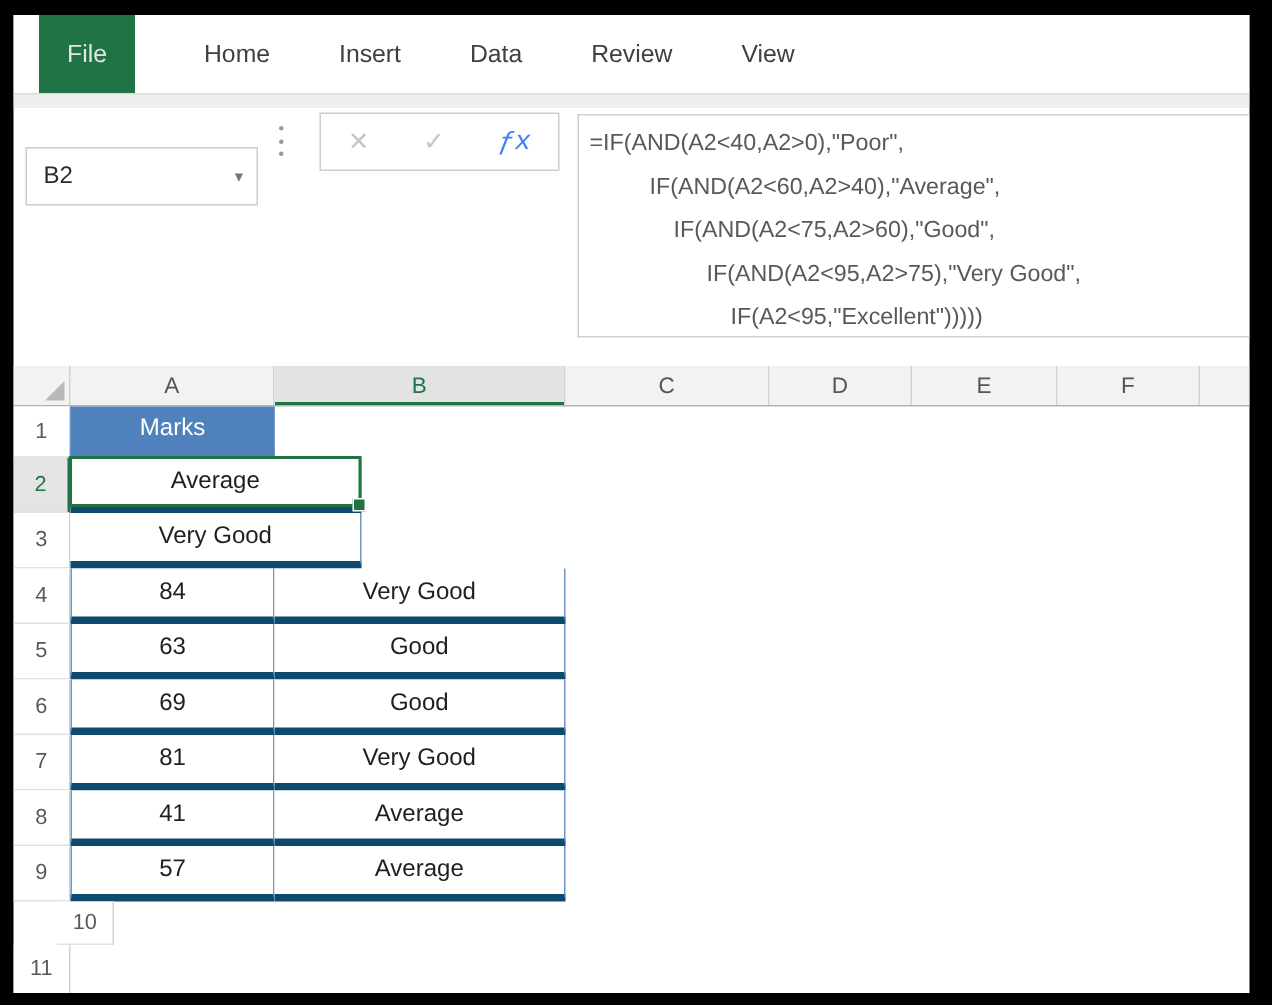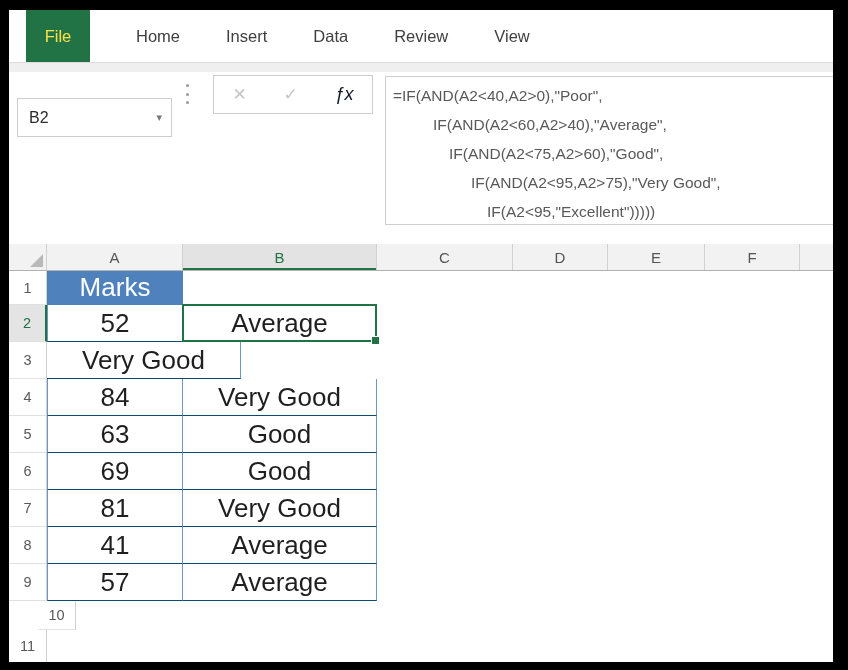--- a/index.html
+++ b/index.html
@@ -3,21 +3,21 @@
 <meta charset="utf-8">
 <style>
   html,body{margin:0;padding:0;background:#000;}
   .frame{position:relative;width:848px;height:670px;background:#000;overflow:hidden;
          font-family:"Liberation Sans",sans-serif;}
   .screen{position:absolute;top:10px;left:9px;right:15px;bottom:8px;background:#fff;overflow:hidden;}
 
   
   .tabbar{position:absolute;top:0;left:0;right:0;height:52px;background:#fff;
           display:flex;align-items:stretch;}
-  .file-tab{width:64px;margin-left:17px;background:#217346;color:#fde047;
+  .file-tab{width:64px;margin-left:17px;background:#217346;color:#e5e5e5;
             display:flex;align-items:center;justify-content:center;
             font-size:16.5px;cursor:pointer;}
   .tab{display:flex;align-items:center;color:#404040;font-size:16.5px;
        margin-left:46px;cursor:pointer;white-space:nowrap;}
   .ribbon-strip{position:absolute;top:52px;left:0;right:0;height:9px;
                 background:#efefef;border-top:1px solid #dcdcdc;}
 
   
   .namebox{position:absolute;left:8px;top:65px;width:153px;height:37px;
            border:1px solid #cdcdcd;background:#fff;display:flex;align-items:center;
@@ -25,22 +25,22 @@
   .namebox .val{padding-left:11px;flex:1;}
   .namebox .caret{color:#777;font-size:11px;padding-right:9px;cursor:pointer;}
   .dots{position:absolute;left:177px;top:74px;height:20px;display:flex;
         flex-direction:column;justify-content:space-between;align-items:center;}
   .dots i{width:3px;height:3px;border-radius:50%;background:#9a9a9a;}
   .fnbox{position:absolute;left:204px;top:65px;width:158px;height:37px;
          border:1px solid #cdcdcd;background:#fff;display:flex;align-items:center;
          justify-content:space-around;}
   .fnbox .x{color:#c6c6c6;font-size:17px;cursor:pointer;}
   .fnbox .ck{color:#c6c6c6;font-size:17px;cursor:pointer;}
-  .fnbox .fx{color:#0f172a;font-size:18px;font-style:italic;
-             font-family:Liberation Sans, sans-serif;cursor:pointer;}
+  .fnbox .fx{color:#3b82f6;font-size:18px;font-style:italic;
+             font-family:Liberation Mono, monospace;cursor:pointer;}
 
   
   .fbox{position:absolute;left:376px;right:0;top:66px;height:149px;background:#fff;
         border:1px solid #cfcfcf;border-right:none;box-sizing:border-box;
         padding-top:4px;cursor:text;}
   .fline{font-size:15.5px;line-height:29px;color:#595959;white-space:pre;}
   .fline:nth-child(1){padding-left:7px;}
   .fline:nth-child(2){padding-left:47px;}
   .fline:nth-child(3){padding-left:63px;}
   .fline:nth-child(4){padding-left:85px;}
@@ -67,22 +67,22 @@
   
   .rows{position:absolute;top:261px;left:0;right:0;bottom:0;}
   .row{display:flex;align-items:stretch;}
   .r34{height:34px;} .r37{height:37px;} .r29{height:29px;margin-left:29px;} .rfill{height:33px;}
   .rownum{width:38px;box-sizing:border-box;display:flex;align-items:center;
           justify-content:center;color:#595959;font-size:14.5px;
           border-right:1px solid #d1d1d1;border-bottom:1px solid #e1e1e1;
           background:#fff;cursor:pointer;}
   .rownum.sel{background:#e4e4e4;color:#217346;border-right:2px solid #217346;}
   .cell{box-sizing:border-box;display:flex;align-items:center;justify-content:center;
-        font-size:26px;color:#1f1f1f;background:#fff;cursor:cell;
-        border-right:1px solid #7195c2;border-bottom:1px solid #0c4a6e;}
+        font-size:16px;color:#1f1f1f;background:#fff;cursor:cell;
+        border-right:1px solid #7195c2;border-bottom:5px solid #0c4a6e;}
   .cell.a{width:136px;border-left:1px solid #7195c2;}
   .cell.b{width:194px;}
   .cell.hdrblue{background:#4f81bd;color:#fff;border-color:#4f81bd;}
   .cell.b.hdrblue{border-left:1px solid rgba(255,255,255,.35);}
   .cell.selected{position:relative;}
   .cell.selected::before{content:"";position:absolute;inset:-1px;
         border:2px solid #217346;pointer-events:none;z-index:2;}
   .cell.selected::after{content:"";position:absolute;right:-4px;bottom:-4px;
         width:7px;height:7px;background:#217346;border:1px solid #fff;z-index:3;}
 </style>
@@ -139,21 +139,20 @@
 
     <div class="rows">
 
       <div class="row r34">
         <div class="rownum">1</div>
         <div class="cell a hdrblue">Marks</div>
       </div>
 
       <div class="row r37">
         <div class="rownum sel">2</div>
-        <div class="cell a">52</div>
         <div class="cell b selected">Average</div>
       </div>
 
       <div class="row r37">
         <div class="rownum">3</div>
         <div class="cell b">Very Good</div>
       </div>
 
       <div class="row r37">
         <div class="rownum">4</div>

